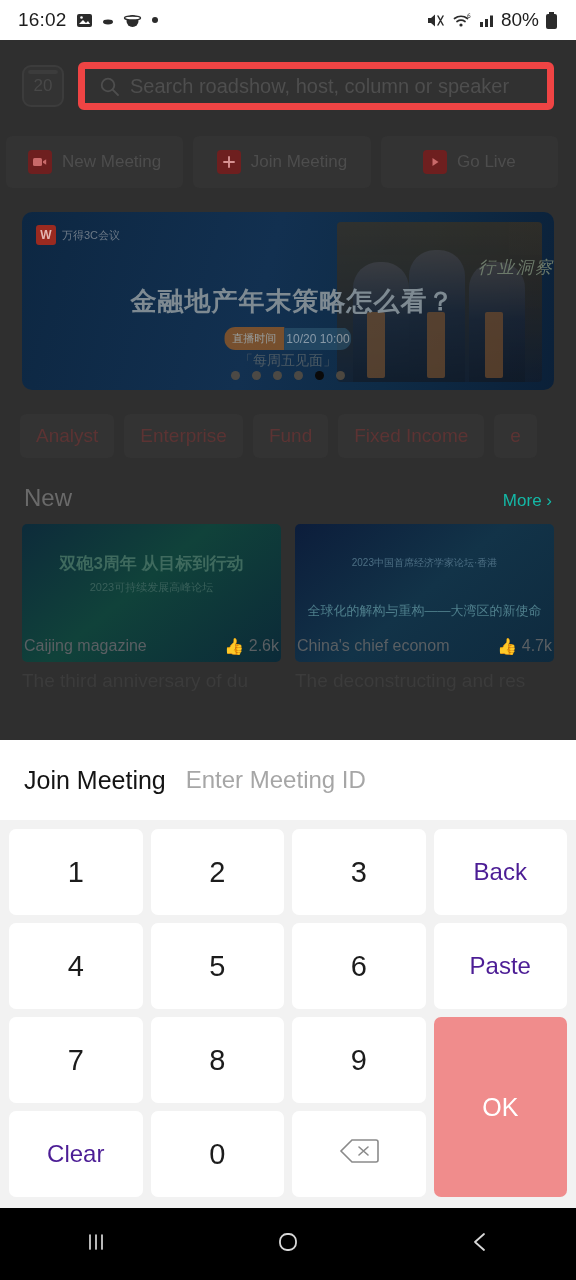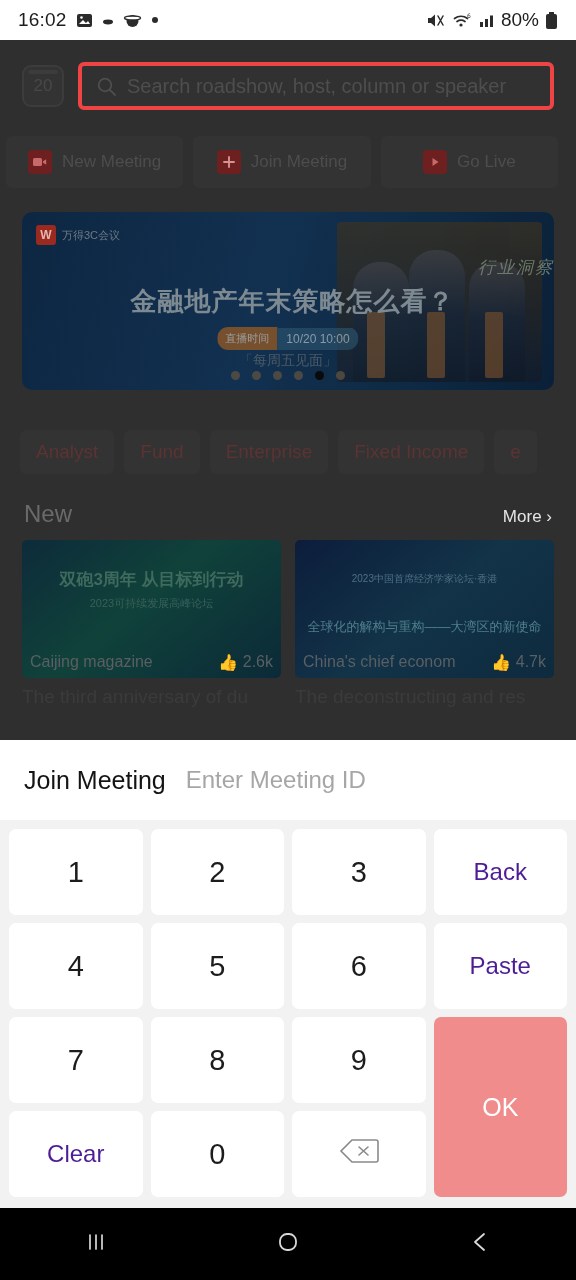--- a/index.html
+++ b/index.html
@@ -35,21 +35,21 @@
     width:42px; height:42px; border:2px solid #3c3c3c; border-radius:9px;
     display:flex; align-items:center; justify-content:center;
     font-size:17px; color:#484848; background:#333; flex:0 0 auto;
     position:relative;
   }
   .cal-btn::before{
     content:""; position:absolute; top:3px; left:4px; right:4px; height:4px;
     background:#3c3c3c; border-radius:2px;
   }
   .searchbox{
-    flex:1; height:48px; border:4px solid #ef4444; border-radius:6px;
+    flex:1; height:48px; border:7px solid #ef4444; border-radius:6px;
     display:flex; align-items:center; gap:10px; padding:0 14px;
     background:#313131; overflow:hidden;
   }
   .search-ph{ font-size:20px; color:#4e4e4e; white-space:nowrap; }
 
   
   .actions{ display:flex; gap:10px; padding:26px 18px 0 6px; }
   .act{
     flex:1; height:52px; background:#333333; border-radius:6px;
     display:flex; align-items:center; justify-content:center; gap:10px;
@@ -81,44 +81,44 @@
   .logo-sq{ width:20px; height:20px; background:#9a2a20; border-radius:3px; color:#e4b7b2;
             font-size:12px; display:flex; align-items:center; justify-content:center; font-weight:bold; }
   .logo-tx{ font-size:11px; color:#6d7a87; }
   .b-sub{ position:absolute; top:44px; left:0; right:0; text-align:right; font-size:17px;
           font-style:italic; font-weight:normal; color:#6c7a6a; letter-spacing:2px; }
   .b-title{ position:absolute; top:72px; left:0; right:0; text-align:center; font-size:26px;
             font-weight:bold; color:#7e8a92; letter-spacing:1px;margin-left:9px; }
   .b-timepill{ position:absolute; top:115px; left:50%; transform:translateX(-50%);
                display:flex; align-items:center; border-radius:11px; overflow:hidden; opacity:.62; }
   .b-tp-l{ background:#b5641a; color:#e8ddca; font-size:11px; padding:4px 8px; display:flex; align-items:center; gap:5px;}
-  .b-tp-r{ background:#2d5670; color:#cfd9df; font-size:12px; padding:4px 9px; }
+  .b-tp-r{ background:#2d5670; color:#cfd9df; font-size:12px; padding:4px 2px; }
   .b-foot{ position:absolute; top:140px; left:0; right:0; text-align:center; font-size:14px; color:#4c5a64; }
   .dots{ position:absolute; bottom:10px; left:0; right:0; display:flex; justify-content:center; gap:12px; }
   .dot{ width:9px; height:9px; border-radius:50%; background:#5b5042; opacity:.8; }
   .dot.active{ background:#0a0a0a; opacity:1; }
 
   
-  .cats{ display:flex; gap:10px; padding:40px 20px 0 20px; }
+  .cats{ display:flex; gap:10px; padding:24px 20px 0 20px; }
   .cat{ background:#333; border-radius:6px; padding:11px 16px; font-size:19px;
         color:#5c3333; white-space:nowrap; flex:0 0 auto; }
 
   
   .sec{ display:flex; align-items:baseline; padding:26px 24px 0 24px; }
   .sec-title{ font-size:24px; color:#6a6a6a; }
-  .sec-more{ margin-left:auto; font-size:17px; color:#e5e5e5; }
+  .sec-more{ margin-left:auto; font-size:17px; color:#14b8a6; }
 
   
   .cards{ display:flex; gap:14px; padding:12px 22px 0 22px; }
   .card{ flex:1; }
   .card-img{ height:138px; border-radius:5px; position:relative; overflow:hidden; }
   .c1{ background:linear-gradient(140deg,#0d2b3a 0%,#10423a 45%,#0b2a38 100%); }
   .c2{ background:linear-gradient(140deg,#0c1d3b 0%,#123348 50%,#0e2a3e 100%); }
   .card-ovl{ position:absolute; left:0; right:0; bottom:0; height:32px;
-             display:flex; align-items:center; padding:0 8px; }
+             display:flex; align-items:center; padding:0 2px; }
   .card-host{ font-size:16px; color:#5a5f63; white-space:nowrap; overflow:hidden; }
   .card-likes{ margin-left:auto; font-size:16px; color:#5a5f63; display:flex; align-items:center; gap:4px; }
   .card-ttl{ margin-top:8px; font-size:19px; color:#3b3b3b; white-space:nowrap; overflow:hidden; }
   .cimg-t1{ position:absolute; top:28px; left:0; right:0; text-align:center;
             font-size:17px; font-weight:bold; color:#3f6a5e; }
   .cimg-t2{ position:absolute; top:56px; left:0; right:0; text-align:center;
             font-size:11px; color:#39605a; }
   .ccs-t1{ position:absolute; top:32px; left:0; right:0; text-align:center; font-size:10px; color:#4d6f84; }
   .ccs-t2{ position:absolute; top:46px; left:0; right:0; text-align:center; font-size:13px; color:#4f7f8c;margin-top:32px; }
 
@@ -286,22 +286,22 @@
         <span class="dot"></span>
         <span class="dot"></span>
         <span class="dot"></span>
         <span class="dot active"></span>
         <span class="dot"></span>
       </div>
     </div>
 
     <div class="cats">
       <div class="cat">Analyst</div>
+      <div class="cat">Enterprise</div>
       <div class="cat">Fund</div>
-      <div class="cat">Enterprise</div>
       <div class="cat">Fixed Income</div>
       <div class="cat">e</div>
     </div>
 
     <div class="sec">
       <span class="sec-title">New</span>
       <span class="sec-more">
         <span>More</span>
         <span>›</span>
       </span>

